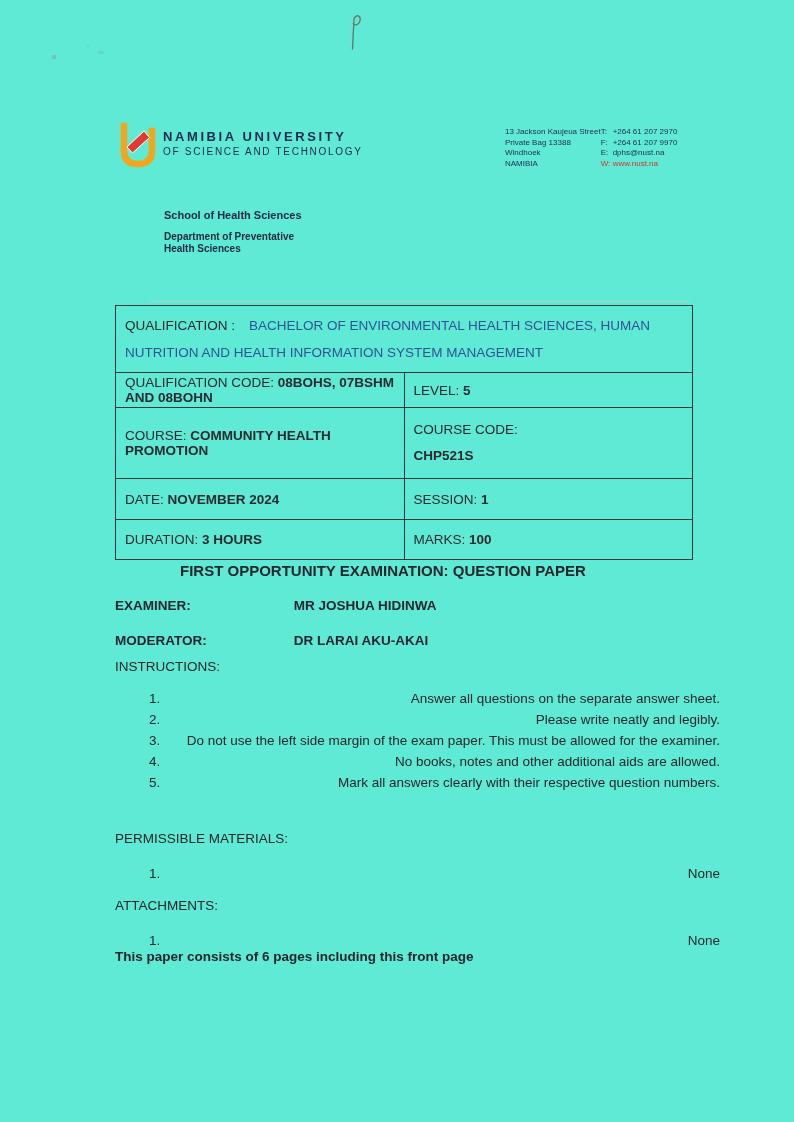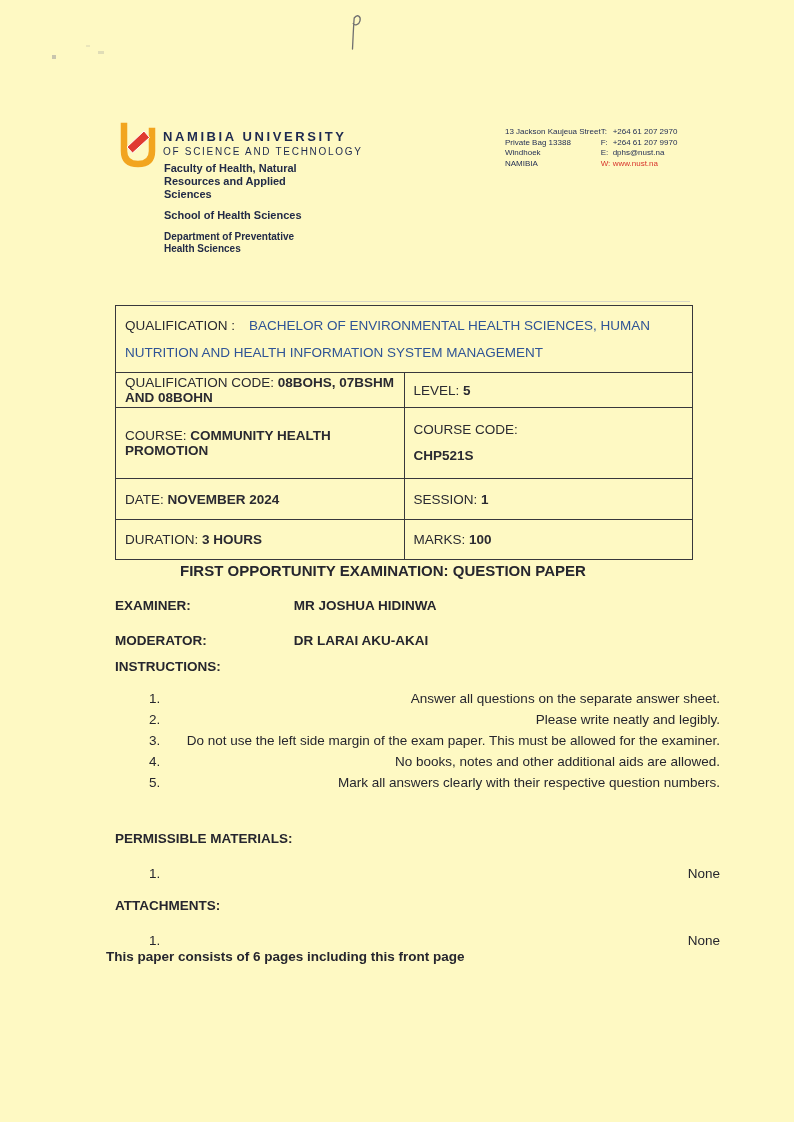--- a/index.html
+++ b/index.html
@@ -1,20 +1,20 @@
 <!DOCTYPE html>
 <html><head>
 <meta charset="utf-8">
 <style>
   html, body { margin: 0; padding: 0; background: #ffffff; }
   .page {
     position: relative;
     width: 794px;
     height: 1122px;
-    background: #fef9c3;
+    background: #5eead4;
     font-family: "Liberation Sans", "DejaVu Sans", sans-serif;
     color: #26262e;
     overflow: hidden;
   }
   
   .pen-mark { position: absolute; left: 344px; top: 12px; }
   .speckle { position: absolute; background: #9a9a9a; opacity: .55; }
   .speckle.s1 { left: 52px; top: 55px; width: 4px; height: 4px; }
   .speckle.s2 { left: 98px; top: 51px; width: 6px; height: 3px; opacity: .3; }
   .speckle.s3 { left: 86px; top: 45px; width: 4px; height: 2px; opacity: .2; }
@@ -44,30 +44,30 @@
   .qual-label { margin-right: 14px; }
   .qual-value { color: #2f5496; }
   .tbl-bold { font-weight: 700; }
   .course-code-cell { line-height: 26px; }
   
   .exam-title { position: absolute; left: 180px; top: 562px; font-size: 15px; font-weight: 700; }
   .person-row { position: absolute; left: 115px; font-size: 13.5px; font-weight: 700; }
   .person-row .p-label { display: inline-block; width: 175px; }
   .examiner-row { top: 598px; }
   .moderator-row { top: 633px; }
-  .section-heading { position: absolute; left: 115px; font-size: 13.5px; font-weight: 700; }
+  .section-heading { position: absolute; left: 115px; font-size: 13.5px; font-weight: 400; }
   .instructions-heading { top: 659px; }
   .list { position: absolute; left: 115px; margin: 0; padding: 0 0 0 49px; width: 556px; font-size: 13.5px; line-height: 21px; }
   .instructions-list { top: 688px; }
   .list li { padding-left: 3px; text-align: right; }
   .permissible-heading { top: 831px; text-align: center; }
   .permissible-list { top: 863px; }
   .attachments-heading { top: 898px; }
   .attachments-list { top: 930px; }
-  .footer-note { position: absolute; left: 106px; top: 949px; font-size: 13.5px; font-weight: 700; }
+  .footer-note { position: absolute; left: 115px; top: 949px; font-size: 13.5px; font-weight: 700; }
 </style>
 </head>
 <body>
 
 <div class="page">
 
   <div class="pen-mark">
     <svg width="20" height="40" viewBox="0 0 20 40">
       <path d="M8.5 37 C9 27 9.5 14 10.2 6 C13.5 1.5 17 4.5 16 8.8 C15 13 10.5 13.8 9.2 11.5" fill="none" stroke="#6f6f6f" stroke-width="1.3" stroke-linecap="round"></path>
     </svg>
@@ -82,21 +82,20 @@
       <path d="M9 4 L9 29 Q9 42 23 42 Q37 42 37 29 L37 9" fill="none" stroke="#f2a51f" stroke-width="6.5" stroke-linecap="square"></path>
       <polygon points="12,25 29,9 34.5,15.5 17.5,31" fill="#e03a31" stroke="#ffffff" stroke-width="1"></polygon>
     </svg>
   </div>
 
   <div class="uni-name">
     <div class="uni-line1">NAMIBIA UNIVERSITY</div>
     <div class="uni-line2">OF SCIENCE AND TECHNOLOGY</div>
   </div>
 
-  <div class="faculty">Faculty of Health, Natural Resources and Applied Sciences</div>
   <div class="school">School of Health Sciences</div>
   <div class="department">Department of Preventative Health Sciences</div>
 
   <div class="contact">
     <div class="contact-address">
       <div>13 Jackson Kaujeua Street</div>
       <div>Private Bag 13388</div>
       <div>Windhoek</div>
       <div>NAMIBIA</div>
     </div>

